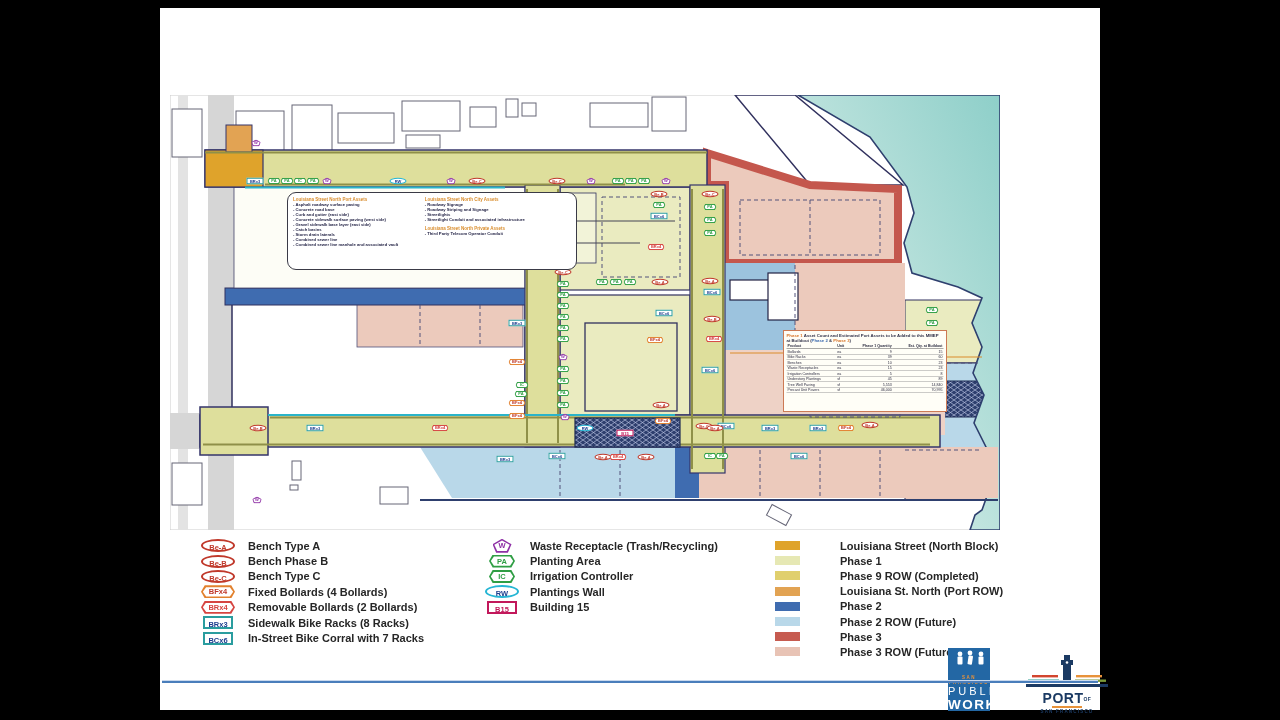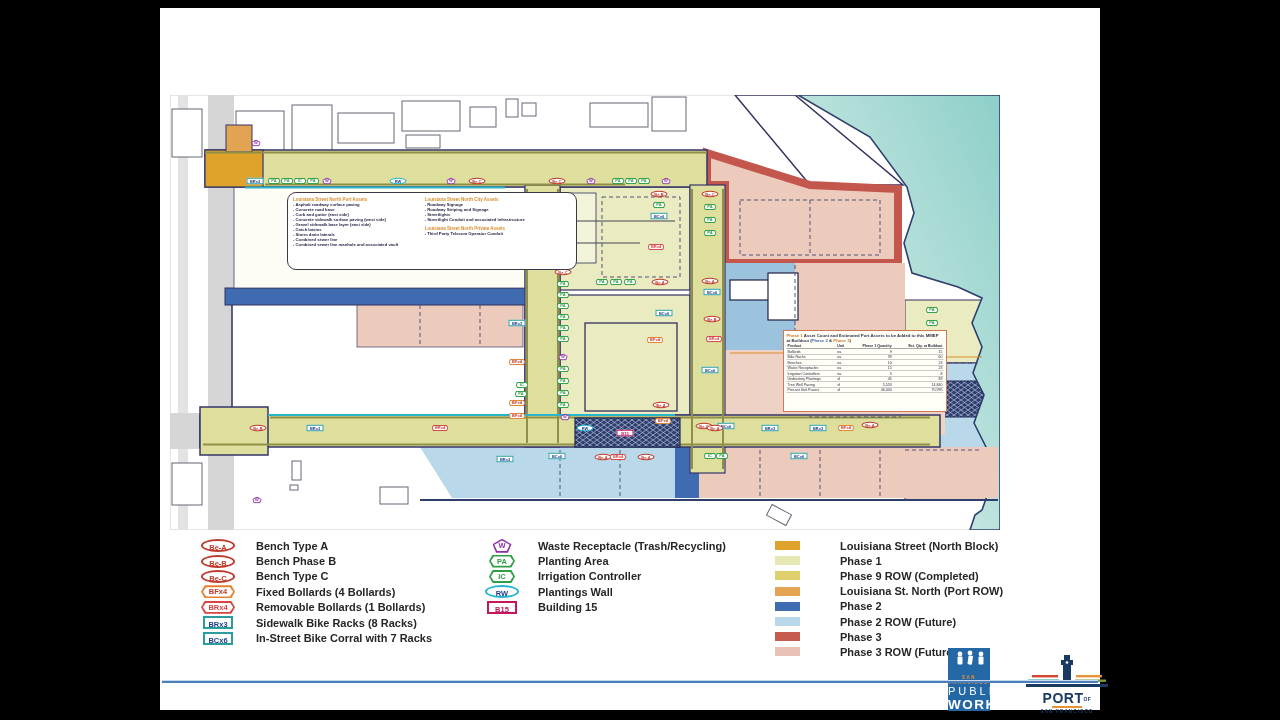--- a/index.html
+++ b/index.html
@@ -59,21 +59,21 @@
 
   
   .lg-ul{list-style:none;margin:0;padding:0;position:absolute;}
   .lg-ul li{display:flex;align-items:center;height:15.4px;}
   #lg1{left:36px;top:530px;}
   #lg2{left:322px;top:530px;}
   #lg3{left:615px;top:530px;}
   #lg3 li{height:15.2px;}
   .icwrap{width:44px;display:flex;justify-content:center;flex:none;}
   #lg2 .icwrap{width:40px;}
-  .lg-label{font-size:11px;font-weight:700;color:#262626;margin-left:16px;white-space:nowrap;}
+  .lg-label{font-size:11px;font-weight:700;color:#262626;margin-left:8px;white-space:nowrap;}
   .swatch{width:25px;height:9px;flex:none;}
   #lg3 .lg-label{margin-left:40px;}
 
   
   #pw-logo{position:absolute;left:788px;top:640px;width:42px;height:63px;background:#2367a4;
            text-align:center;overflow:hidden;}
   #pw-logo .city{color:#e8923a;font-size:4.5px;font-weight:700;letter-spacing:1.5px;margin-top:1px;}
   #pw-logo .l1{color:#fff;font-size:11px;letter-spacing:3px;line-height:1.15;}
   #pw-logo .l2{color:#fff;font-size:13.5px;font-weight:700;letter-spacing:1.5px;line-height:1.1;}
   #port-logo{position:absolute;left:866px;top:645px;width:82px;height:57px;text-align:center;}
@@ -666,21 +666,21 @@
           </span>
           <span class="lg-label">Fixed Bollards (4 Bollards)</span>
         </li>
         <li>
           <span class="icwrap">
             <span class="icon ic sh-hex" style="--c: #d64541;">
               <span class="in"></span>
               <span class="txt">BRx4</span>
             </span>
           </span>
-          <span class="lg-label">Removable Bollards (1 Bollards)</span>
+          <span class="lg-label">Removable Bollards (2 Bollards)</span>
         </li>
         <li>
           <span class="icwrap">
             <span class="icon ic sh-rect" style="--c: #2a9d9f; --tc: #1d3f8f;">
               <span class="txt">BRx3</span>
             </span>
           </span>
           <span class="lg-label">Sidewalk Bike Racks (8 Racks)</span>
         </li>
         <li>

